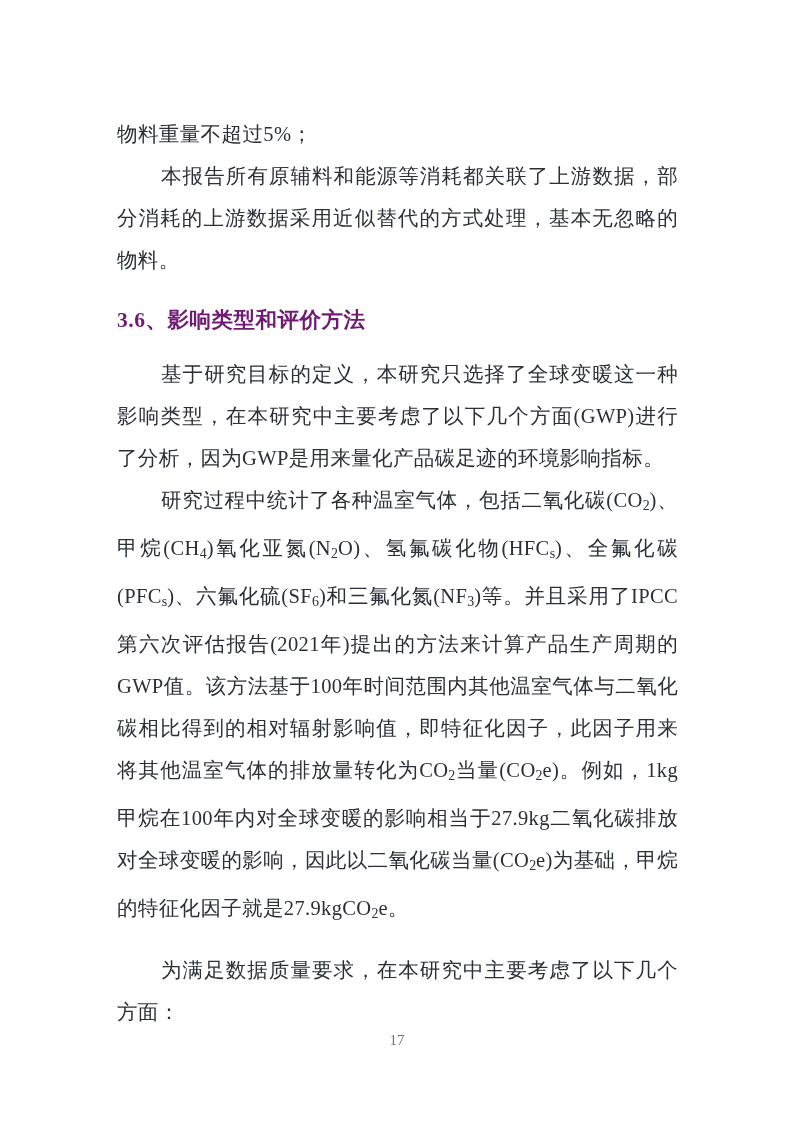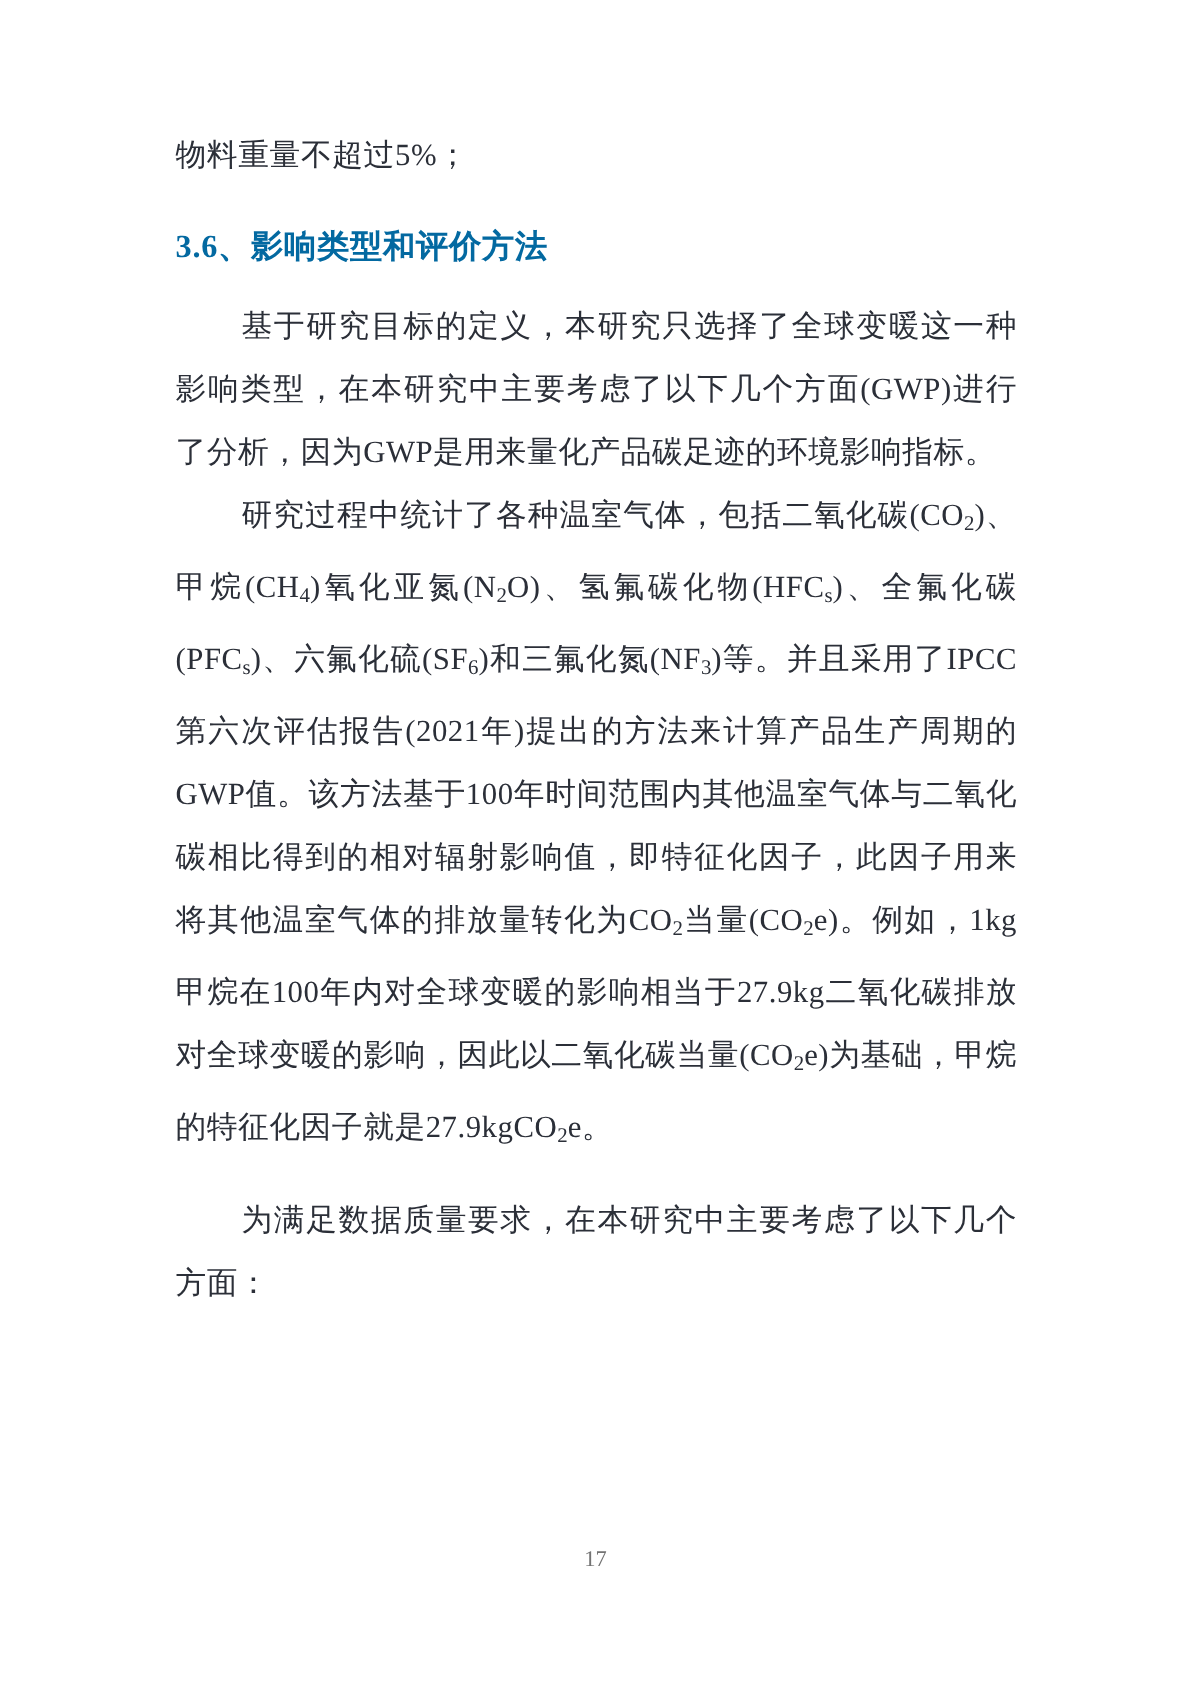--- a/index.html
+++ b/index.html
@@ -15,21 +15,21 @@
     position: relative;
     overflow: hidden;
   }
 
   .page {
     position: absolute;
     top: 0; left: 0;
     width: 794px;
     height: 1117px;
     box-sizing: border-box;
-    padding: 83px 116px 0 117px;
+    padding: 113px 116px 0 117px;
   }
 
   .doc-body {
     width: 561px;
   }
 
   
   .line {
     font-size: 20.5px;
     line-height: 42px;
@@ -47,21 +47,21 @@
     color: #2b2f38;
     margin: 0;
   }
   .para.indent2 { text-indent: 44px; }
 
   
   .heading {
     font-size: 21.5px;
     line-height: 42px;
     font-weight: bold;
-    color: #0369a1;
+    color: #701a75;
     letter-spacing: 0.5px;
     white-space: nowrap;
   }
 
   
   .blk-3-6 { margin-top: 18px; }
   .blk-3-6-body { margin-top: 12px; }
   .blk-3-7 { margin-top: 22px; }
   .blk-3-7-body { margin-top: 14px; }
 
@@ -86,20 +86,21 @@
 </head>
 <body>
 
 <div class="page">
   <div class="doc-body">
 
     <div class="line">物料重量不超过5%；</div>
 
 
 
+    <p class="para indent2">本报告所有原辅料和能源等消耗都关联了上游数据，部分消耗的上游数据采用近似替代的方式处理，基本无忽略的物料。</p>
 
     <div class="heading blk-3-6">3.6、影响类型和评价方法</div>
 
     <p class="para indent2 blk-3-6-body">基于研究目标的定义，本研究只选择了全球变暖这一种影响类型，在本研究中主要考虑了以下几个方面(GWP)进行了分析，因为GWP是用来量化产品碳足迹的环境影响指标。</p>
 
     <p class="para indent2" id="para-ghg">研究过程中统计了各种温室气体，包括二氧化碳(CO<sub>2</sub>)、甲烷(CH<sub>4</sub>)氧化亚氮(N<sub>2</sub>O)、氢氟碳化物(HFC<sub>s</sub>)、全氟化碳(PFC<sub>s</sub>)、六氟化硫(SF<sub>6</sub>)和三氟化氮(NF<sub>3</sub>)等。并且采用了IPCC第六次评估报告(2021年)提出的方法来计算产品生产周期的GWP值。该方法基于100年时间范围内其他温室气体与二氧化碳相比得到的相对辐射影响值，即特征化因子，此因子用来将其他温室气体的排放量转化为CO<sub>2</sub>当量(CO<sub>2</sub>e)。例如，1kg甲烷在100年内对全球变暖的影响相当于27.9kg二氧化碳排放对全球变暖的影响，因此以二氧化碳当量(CO<sub>2</sub>e)为基础，甲烷的特征化因子就是27.9kgCO<sub>2</sub>e。</p>
 
 
     <p class="para indent2 blk-3-7-body">为满足数据质量要求，在本研究中主要考虑了以下几个方面：</p>
 

